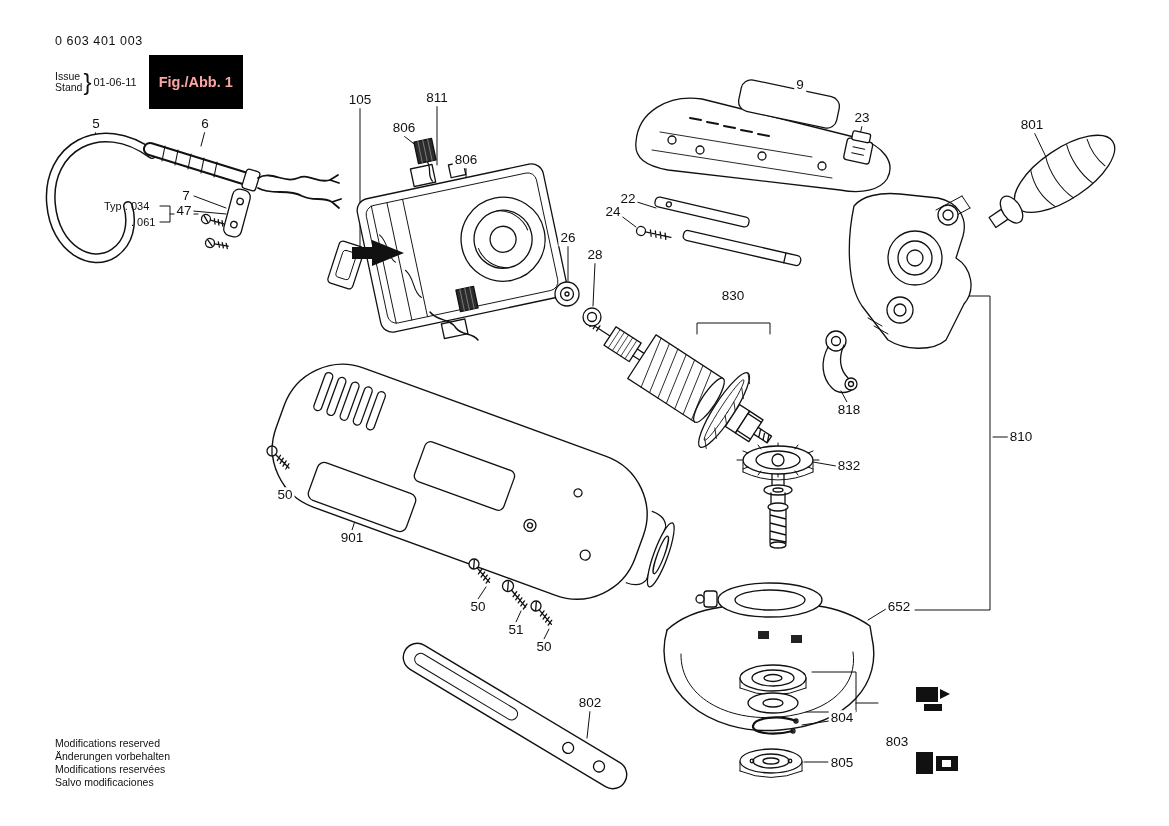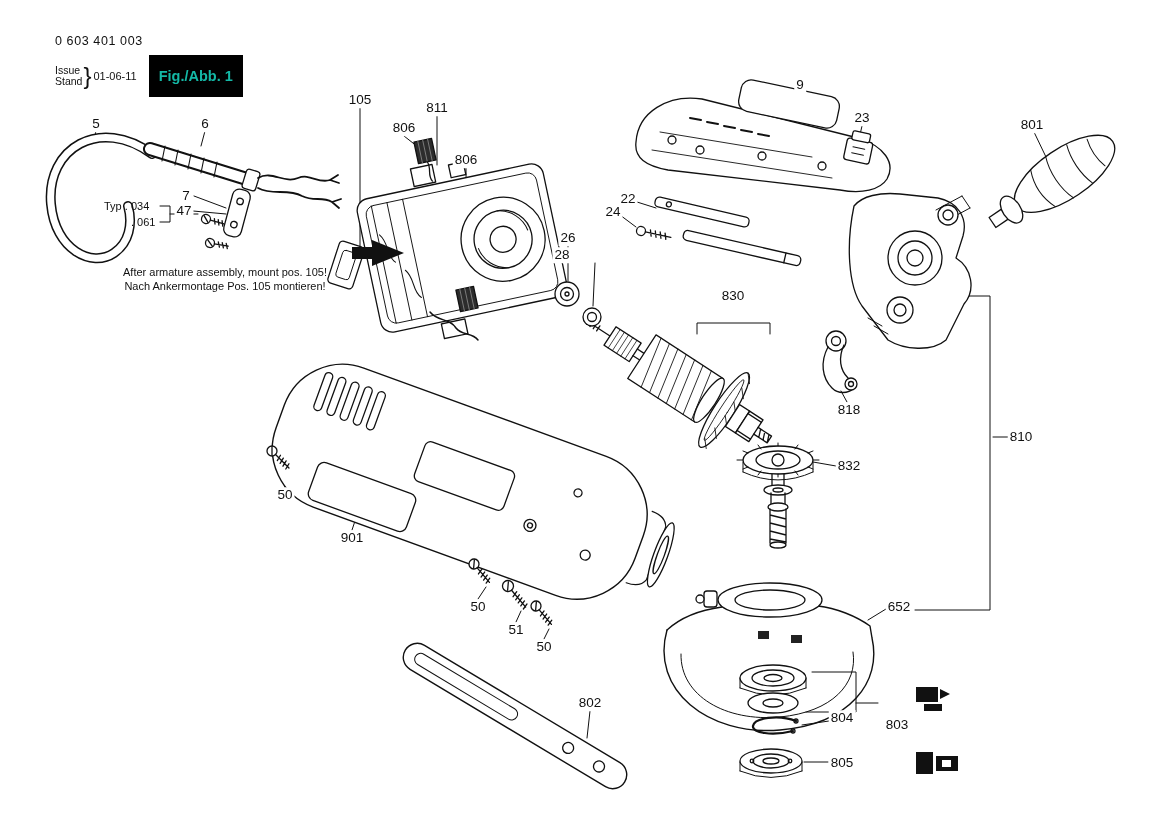--- a/index.html
+++ b/index.html
@@ -23,21 +23,21 @@
     color: #111;
     background: #fff;
     padding: 1px 2px;
     white-space: nowrap;
   }
   .partno { font-size: 12.5px; letter-spacing: 0.6px; }
   .issue-row { display: flex; align-items: center; margin-top: 7px; }
   .issue-labels { font-size: 10.5px; line-height: 11px; }
   .brace { font-size: 24px; font-weight: 200; margin: 0 2px 0 1px; }
   .issue-date { font-size: 11px; margin-right: 12px; }
-  .figbox { background: #000; color: #14b8a6; font-size: 14.5px; font-weight: bold; padding: 13px 10px; }
+  .figbox { background: #000; color: #fca5a5; font-size: 14.5px; font-weight: bold; padding: 19px 10px; }
   .typ-block { font-size: 11px; line-height: 16px; }
   .typ-line2 { padding-left: 27px; }
   .armature-note { width: 226px; text-align: center; font-size: 11px; line-height: 13.5px; }
   .footer-note { font-size: 10.5px; line-height: 13px; }
 </style>
 </head>
 <body>
 
 <div class="canvas">
 
@@ -356,51 +356,53 @@
       <div class="issue-date">01-06-11</div>
       <div class="figbox">Fig./Abb. 1</div>
     </div>
   </div>
 
   <div class="overlay typ-block" style="left:104px; top:198px;">
     <div>Typ . 034</div>
     <div class="typ-line2">. 061</div>
   </div>
 
-  <div class="overlay armature-note" style="left:112px; top:266px;">
-    <div>After armature assembly, mount pos. 105!</div>
-    <div>Nach Ankermontage Pos. 105 montieren!</div>
+
+  <div class="overlay footer-note" style="left:55px; top:737px;">
+    <div>Modifications reserved</div>
+    <div>Änderungen vorbehalten</div>
+    <div>Modifications reservées</div>
+    <div>Salvo modificaciones</div>
   </div>
-
 
   <div class="overlay" id="labels-layer" style="left:0; top:0; width:100%; height:100%; pointer-events:none;">
       <span class="part-label" style="left: 96px; top: 124px;">5</span>
       <span class="part-label" style="left: 205px; top: 124px;">6</span>
       <span class="part-label" style="left: 186px; top: 196px;">7</span>
       <span class="part-label" style="left: 184px; top: 211px;">47</span>
       <span class="part-label" style="left: 360px; top: 100px;">105</span>
-      <span class="part-label" style="left: 437px; top: 108px; text-align: center;">811</span>
+      <span class="part-label" style="left: 437px; top: 98px; text-align: center;">811</span>
       <span class="part-label" style="left: 404px; top: 128px;">806</span>
       <span class="part-label" style="left: 466px; top: 160px;">806</span>
       <span class="part-label" style="left: 800px; top: 85px;">9</span>
       <span class="part-label" style="left: 862px; top: 118px;">23</span>
       <span class="part-label" style="left: 628px; top: 199px;">22</span>
       <span class="part-label" style="left: 613px; top: 212px;">24</span>
       <span class="part-label" style="left: 568px; top: 238px;">26</span>
-      <span class="part-label" style="left: 562px; top: 255px; text-align: right;">28</span>
+      <span class="part-label" style="left: 595px; top: 255px; text-align: right;">28</span>
       <span class="part-label" style="left: 1032px; top: 125px;">801</span>
       <span class="part-label" style="left: 733px; top: 296px; text-align: right;">830</span>
       <span class="part-label" style="left: 849px; top: 410px;">818</span>
       <span class="part-label" style="left: 1021px; top: 437px;">810</span>
       <span class="part-label" style="left: 849px; top: 466px;">832</span>
       <span class="part-label" style="left: 285px; top: 495px;">50</span>
       <span class="part-label" style="left: 352px; top: 538px;">901</span>
       <span class="part-label" style="left: 478px; top: 607px;">50</span>
       <span class="part-label" style="left: 516px; top: 630px;">51</span>
       <span class="part-label" style="left: 544px; top: 647px;">50</span>
       <span class="part-label" style="left: 590px; top: 703px;">802</span>
       <span class="part-label" style="left: 899px; top: 607px;">652</span>
-      <span class="part-label" style="left: 897px; top: 725px;">803</span>
+      <span class="part-label" style="left: 897px; top: 742px;">803</span>
       <span class="part-label" style="left: 842px; top: 718px;">804</span>
       <span class="part-label" style="left: 842px; top: 763px;">805</span>
     </div>
 
 </div>
 
 </body></html>

